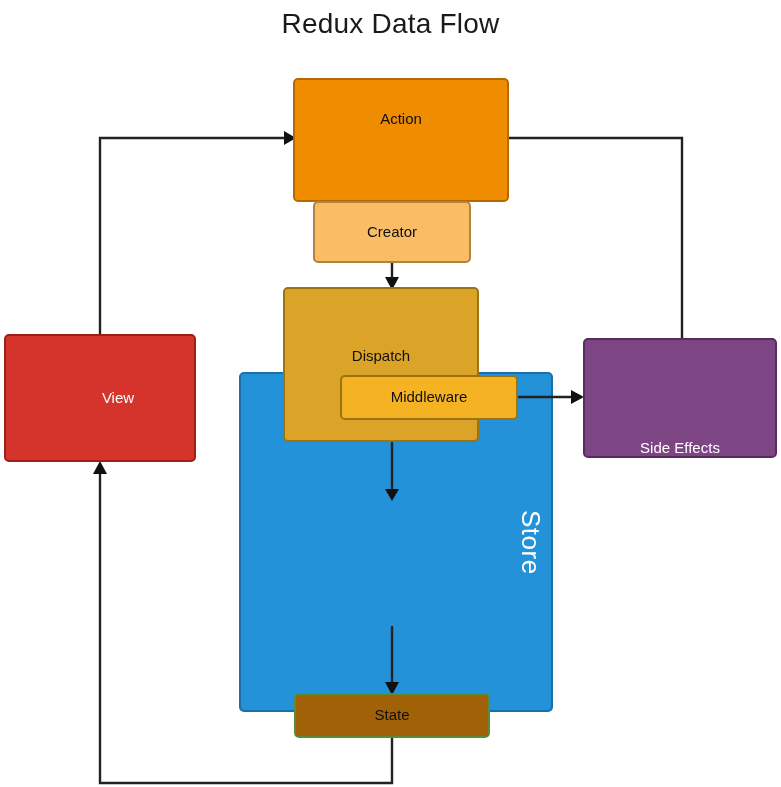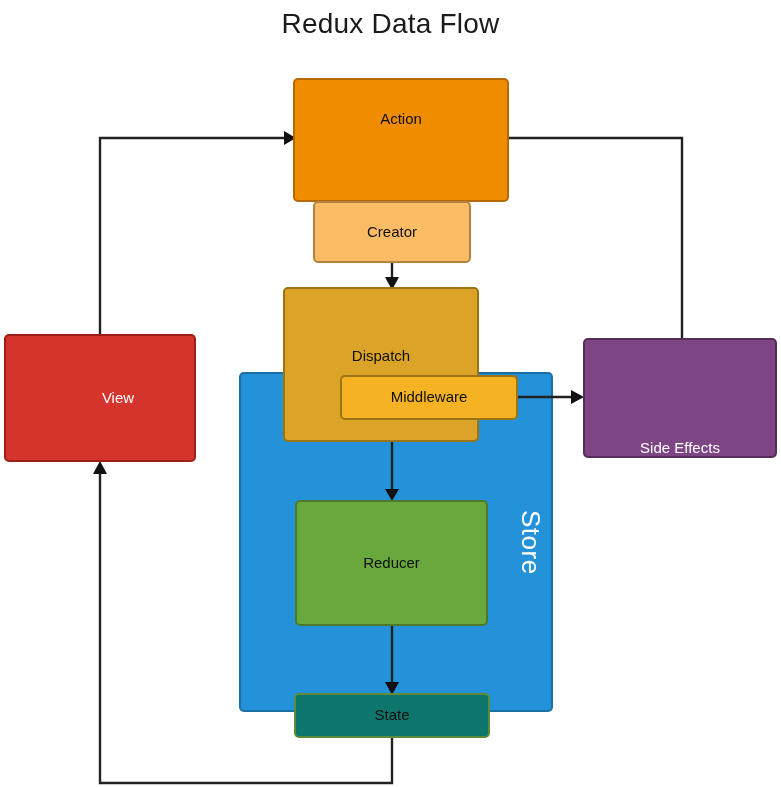--- a/index.html
+++ b/index.html
@@ -98,21 +98,21 @@
   }
   #node-reducer {
     left: 295px; top: 500px; width: 193px; height: 126px;
     background: #68A83C;
     border-color: #4A7A2A;
     color: #101010;
     z-index: 5;
   }
   #node-state {
     left: 294px; top: 693px; width: 196px; height: 45px;
-    background: #0f766e;
+    background: #a16207;
     border-color: #5C8C3A;
     color: #101010;
     z-index: 6;
   }
   #node-view {
     left: 4px; top: 334px; width: 192px; height: 128px;
     background: #D5342C;
     border-color: #9A2018;
     color: #ffffff;
     z-index: 5;
@@ -201,23 +201,20 @@
   </div>
 
   <div class="node" id="node-dispatch">
     <span class="node-label">Dispatch</span>
   </div>
 
   <div class="node" id="node-middleware">
     <span class="node-label">Middleware</span>
   </div>
 
-  <div class="node" id="node-reducer">
-    <span class="node-label">Reducer</span>
-  </div>
 
   <div class="node" id="node-state">
     <span class="node-label">State</span>
   </div>
 
   <div class="node" id="node-view">
     <span class="node-label">View</span>
   </div>
 
   <div class="node" id="node-sideeffects">

